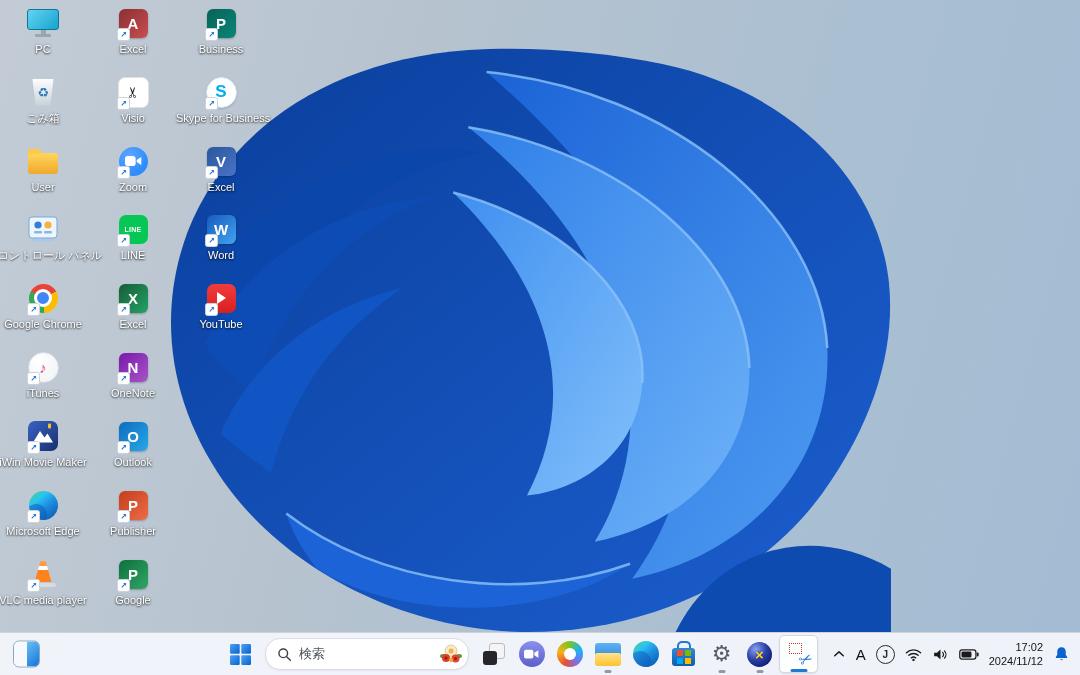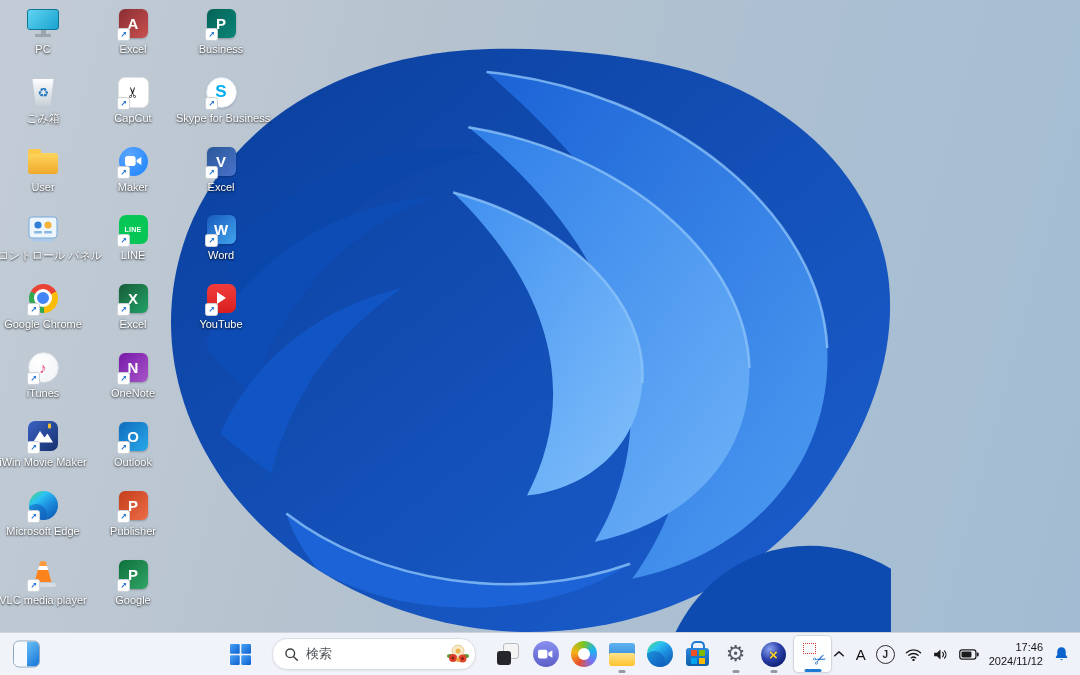--- a/index.html
+++ b/index.html
@@ -59,21 +59,21 @@
       display:flex;align-items:center;justify-content:center;}
   .ytri{width:0;height:0;border-left:9px solid #fff;border-top:6px solid transparent;border-bottom:6px solid transparent;}
 
   
   .taskbar{position:absolute;left:0;right:0;bottom:0;height:42px;background:rgba(242,245,250,.97);
            border-top:1px solid rgba(120,130,145,.28);}
   .widg{position:absolute;left:13px;top:50%;transform:translateY(-50%);width:25px;height:25px;border-radius:6px;
         overflow:hidden;display:grid;grid-template-columns:1fr 1fr;border:1px solid #8fa6bd;cursor:pointer;}
   .widg i.wl{background:#f6fafe;}
   .widg i.wr{background:linear-gradient(135deg,#6cc0f5,#1273d8);}
-  .tb-center{position:absolute;left:221px;top:1px;height:40px;display:flex;align-items:center;gap:13px;}
+  .tb-center{position:absolute;left:221px;top:1px;height:40px;display:flex;align-items:center;gap:6px;}
   .startbtn{width:38px;height:40px;display:flex;align-items:center;justify-content:center;border-radius:5px;cursor:pointer;background:none;border:none;}
   .sbox{width:186px;height:30px;border-radius:15px;background:#fff;border:1px solid #dadde3;
         display:flex;align-items:center;gap:7px;padding:0 5px 0 11px;box-shadow:0 1px 2px rgba(0,0,0,.06);cursor:text;}
   .sbox .stext{flex:1;color:#4c5258;font-size:13px;text-align:left;}
   .tbapp{width:37px;height:40px;display:flex;align-items:center;justify-content:center;position:relative;border-radius:5px;cursor:pointer;}
   .tbapp.active{background:#fdfefe;border:1px solid #d3d8df;box-shadow:0 1px 2px rgba(0,0,0,.08);height:36px;}
   .run{position:absolute;bottom:1px;left:50%;transform:translateX(-50%);width:7px;height:3px;border-radius:2px;background:#9299a3;}
   .run.abar{width:17px;background:#1f7ad4;bottom:0;}
   .tv{position:relative;width:24px;height:24px;}
   .tvb{position:absolute;right:1px;top:1px;width:14px;height:14px;background:#f4f4f4;border:1px solid #bbb;border-radius:3px;}
@@ -200,21 +200,21 @@
         </div>
         <div class="lbl">ごみ箱</div>
       </div>
       <div class="cell" style="left: 88px; top: 75px;">
         <div class="art">
           <div class="ccut">
             <span>✂</span>
           </div>
           <div class="sc">↗</div>
         </div>
-        <div class="lbl">CapCut</div>
+        <div class="lbl">Visio</div>
       </div>
       <div class="cell" style="left: 176px; top: 75px;">
         <div class="art">
           <div class="sky">
             <span>S</span>
           </div>
           <div class="sc">↗</div>
         </div>
         <div class="lbl">Skype for Business</div>
       </div>
@@ -227,21 +227,21 @@
       <div class="cell" style="left: 88px; top: 144px;">
         <div class="art">
           <div class="zm">
             <svg width="17" height="12" viewBox="0 0 24 16">
               <rect x="0" y="1" width="15" height="14" rx="4" fill="#fff"></rect>
               <path d="M16.5 6.5 L23 2.5 V13.5 L16.5 9.5 Z" fill="#fff"></path>
             </svg>
           </div>
           <div class="sc">↗</div>
         </div>
-        <div class="lbl">Maker</div>
+        <div class="lbl">Zoom</div>
       </div>
       <div class="cell" style="left: 176px; top: 144px;">
         <div class="art">
           <div class="ic-sq" style="background:linear-gradient(135deg,#2b579a,#4973c9)">
             <span>V</span>
           </div>
           <div class="sc">↗</div>
         </div>
         <div class="lbl">Excel</div>
       </div>
@@ -497,21 +497,21 @@
         </svg>
       </div>
       <div class="tico">
         <svg width="20" height="13" viewBox="0 0 26 16">
           <rect x="1" y="2" width="21" height="12" rx="3" fill="none" stroke="#1b1b1b" stroke-width="1.6"></rect>
           <rect x="3.2" y="4.2" width="13" height="7.6" rx="1.5" fill="#1b1b1b"></rect>
           <rect x="23.2" y="5.5" width="2.3" height="5" rx="1" fill="#1b1b1b"></rect>
         </svg>
       </div>
       <div class="clk">
-        <span>17:46</span>
+        <span>17:02</span>
         <span>2024/11/12</span>
       </div>
       <div class="tico">
         <svg width="17" height="18" viewBox="0 0 24 24">
           <path d="M12 2.5 C8.2 2.5 6 5.2 6 8.6 V13 l-2 3.2 c-.4.7 0 1.6 1 1.6 h14 c1 0 1.4-.9 1-1.6 L18 13 V8.6 C18 5.2 15.8 2.5 12 2.5 Z" fill="#0b63ce"></path>
           <path d="M10 19.5 a2.2 2.2 0 0 0 4 0 Z" fill="#0b63ce"></path>
         </svg>
       </div>
     </div>
   </div>

